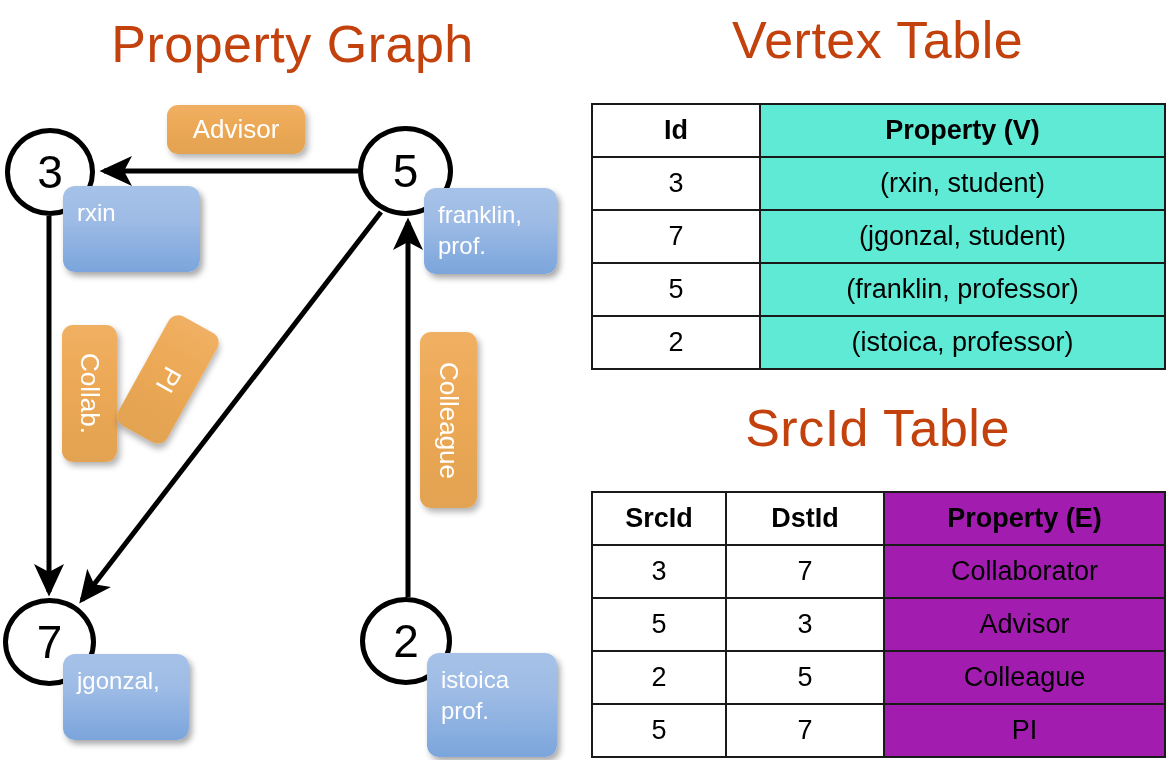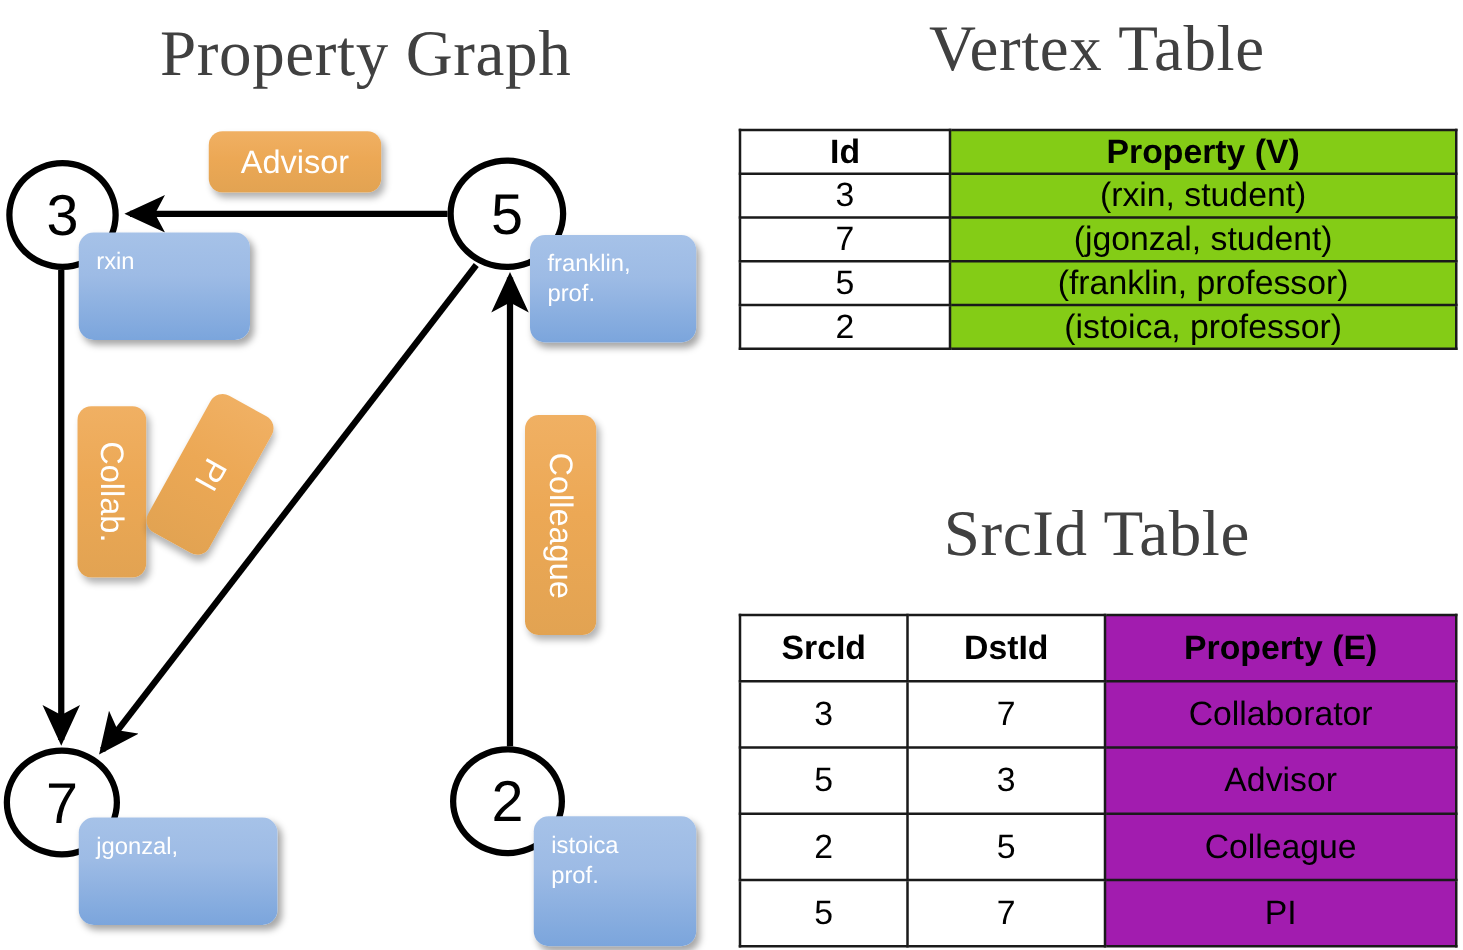--- a/index.html
+++ b/index.html
@@ -12,25 +12,25 @@
     height: 760px;
     position: relative;
     overflow: hidden;
     font-family: "Liberation Sans", sans-serif;
     color: #000;
   }
 
   
   .big-title {
     position: absolute;
-    font-family: Liberation Serif, serif;
+    font-family: Liberation Sans, sans-serif;
     font-weight: 300;
     font-size: 52px;
     letter-spacing: 0.5px;
-    color: #404040;
+    color: #c2410c;
     white-space: nowrap;
     text-align: center;
   }
   #title-property-graph { left: 0;   top: 14px;  width: 585px; }
   #title-vertex-table   { left: 585px; top: 10px; width: 585px; }
   #title-edge-table     { left: 585px; top: 398px; width: 585px; }
 
   
   #graph-panel {
     position: absolute;
@@ -67,29 +67,29 @@
 
   
   .prop-box {
     position: absolute;
     border-radius: 12px;
     background: linear-gradient(to bottom, #a6c2e8 0%, #9dbbe5 40%, #7ba5dc 100%);
     box-shadow: 3px 4px 6px rgba(0,0,0,0.35);
     color: #ffffff;
     font-family: "Liberation Sans", sans-serif;
     font-weight: 400;
-    font-size: 19px;
+    font-size: 24px;
     line-height: 1.28;
     padding: 12px 0 16px 14px;
     box-sizing: border-box;
     z-index: 4;
   }
   #prop-rxin     { left: 63px;  top: 186px; width: 137px; height: 86px; }
   #prop-franklin { left: 424px; top: 188px; width: 133px; height: 86px; }
-  #prop-jgonzal  { left: 63px;  top: 654px; width: 159px; height: 86px; }
+  #prop-jgonzal  { left: 63px;  top: 654px; width: 126px; height: 86px; }
   #prop-istoica  { left: 427px; top: 653px; width: 130px; height: 104px; }
   .prop-box span { display: block; }
 
   
   .edge-label {
     position: absolute;
     border-radius: 11px;
     background: linear-gradient(to bottom, #f0b063 0%, #eca855 45%, #e2a352 100%);
     box-shadow: 3px 4px 6px rgba(0,0,0,0.3);
     color: #ffffff;
@@ -140,22 +140,22 @@
     font-weight: 700;
     font-size: 27px;
   }
 
   #vertex-table {
     left: 591px; top: 103px;
     width: 573px;
   }
   #vertex-table col.c-id   { width: 168px; }
   #vertex-table col.c-prop { width: 405px; }
-  #vertex-table tr { height: 35px; }
-  #vertex-table .cell-prop { background: #84cc16; }
+  #vertex-table tr { height: 53px; }
+  #vertex-table .cell-prop { background: #5eead4; }
 
   #edge-table {
     left: 591px; top: 491px;
     width: 573px;
   }
   #edge-table col.c-src  { width: 134px; }
   #edge-table col.c-dst  { width: 158px; }
   #edge-table col.c-prop { width: 281px; }
   #edge-table tr { height: 53px; }
   #edge-table .cell-prop { background: #a21caf; }

